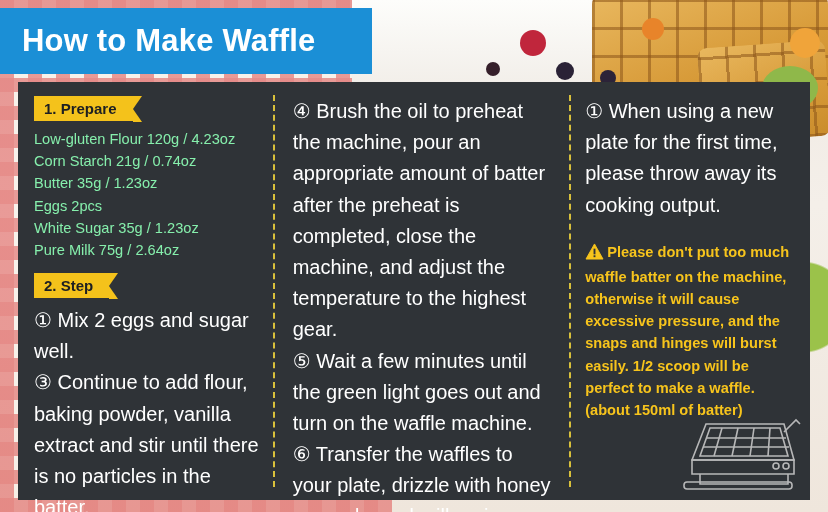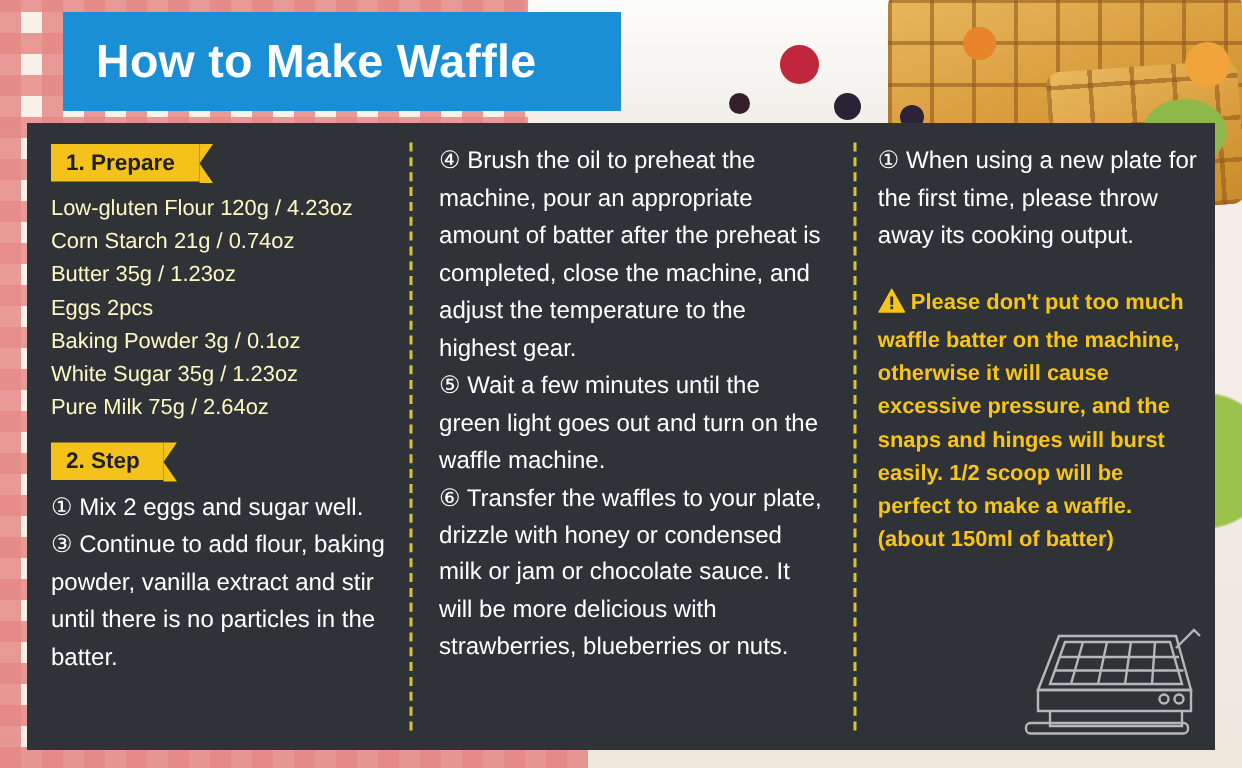--- a/index.html
+++ b/index.html
@@ -87,21 +87,20 @@
   
   .title-bar {
     position: absolute;
     left: 0;
     top: 8px;
     width: 372px;
     height: 66px;
     background: #1b8fd6;
     display: flex;
     align-items: center;
-    margin-left: 42px;
   }
   .title-bar .title-text {
     color: #ffffff;
     font-size: 31px;
     font-weight: bold;
     padding-left: 22px;
     letter-spacing: .2px;
     white-space: nowrap;
   }
 
@@ -154,28 +153,28 @@
     border-bottom: 13px solid #f4c21b;
     border-right: 9px solid transparent;
   }
   .ribbon.wide {
     font-size: 14.5px;
     padding: 4px 18px 4px 10px;
   }
 
   
   .lines {
-    color: #fef9c3;
+    color: #86efac;
     font-size: 14.6px;
     line-height: 1.52;
   }
   .lines div { white-space: nowrap; }
   .para {
     color: #ffffff;
-    font-size: 16px;
+    font-size: 20px;
     line-height: 1.56;
     margin: 0;
   }
   .para + .para { margin-top: 0; }
 
   .warn {
     color: #f7c41c;
     font-weight: bold;
     font-size: 14.6px;
     line-height: 1.52;
@@ -222,21 +221,20 @@
 
   <div class="card">
 
     <div class="col col-1">
       <div class="ribbon">1. Prepare</div>
       <div class="lines">
         <div>Low-gluten Flour 120g / 4.23oz</div>
         <div>Corn Starch 21g / 0.74oz</div>
         <div>Butter 35g / 1.23oz</div>
         <div>Eggs 2pcs</div>
-        <div>Baking Powder 3g / 0.1oz</div>
         <div>White Sugar 35g / 1.23oz</div>
         <div>Pure Milk 75g / 2.64oz</div>
       </div>
 
       <div class="ribbon" style="margin-top:12px">2. Step</div>
       <p class="para">① Mix 2 eggs and sugar well.</p>
       <p class="para">③ Continue to add flour, baking powder, vanilla extract and stir until there is no particles in the batter.</p>
     </div>
 
     <div class="divider"></div>

